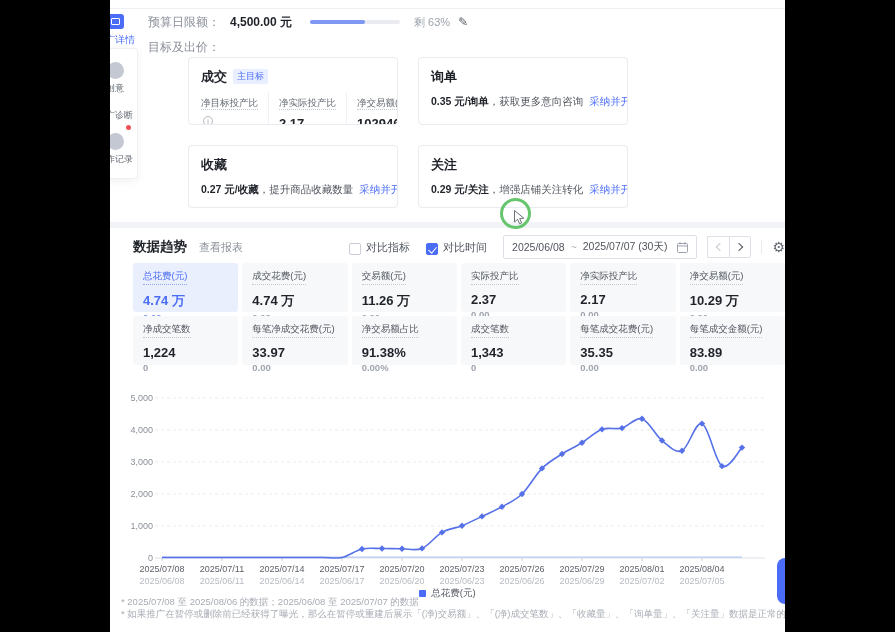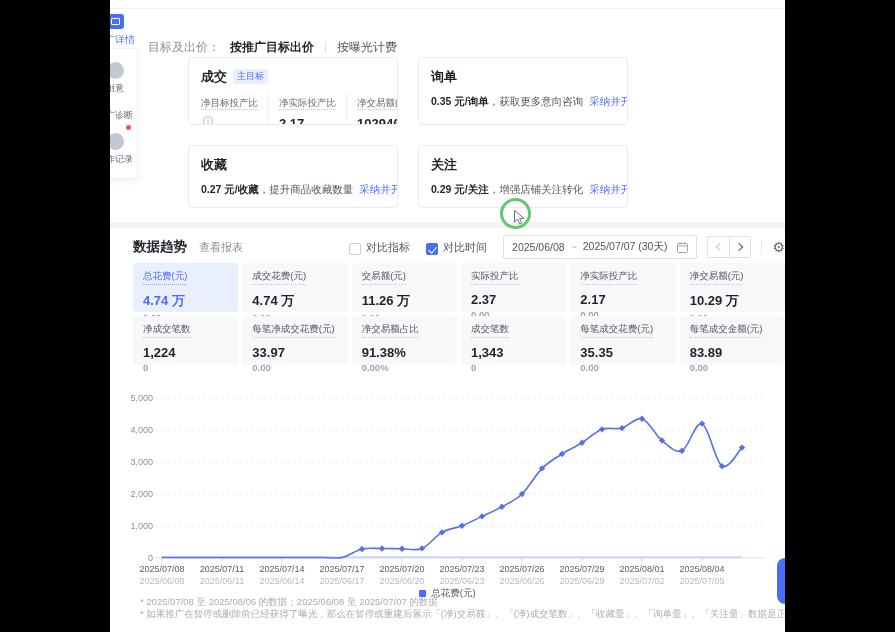--- a/index.html
+++ b/index.html
@@ -86,21 +86,21 @@
   .mcell .mv { font-size:13px; font-weight:bold; color:#1f2329; margin-top:3px; }
   .mcell .ms { font-size:9.5px; color:#9da3ad; margin-top:2px;font-weight:bold; }
   .mcell.sel { background:#e9effd; }
   .mcell.sel .ml, .mcell.sel .mv { color:#4a6cf7; border-color:#8fa7f5; }
   .mcell.sel .ms { color:#7a95f0; }
 
   
   #chart { position:absolute; top:388px; left:10px; }
   .legend { position:absolute; top:587px; left:0; right:0; text-align:center; font-size:9.5px; color:#51565e; }
   .legend .sq { display:inline-block; width:7px; height:7px; background:#4a6cf7; border-radius:1px; margin-right:5px; vertical-align:-0.5px; }
-  .fnote { position:absolute; left:30px; font-size:9.5px; color:#a8adb5; white-space:nowrap; }
+  .fnote { position:absolute; left:11px; font-size:9.5px; color:#a8adb5; white-space:nowrap; }
   .fnote.l1 { top:596px; }
   .fnote.l2 { top:608px; }
   .float-btn { position:absolute; right:-4px; top:558px; width:12px; height:46px; background:#4a6cf7; border-radius:8px 0 0 8px; cursor:pointer; }
 </style>
 </head>
 <body>
 
 <div id="content">
   <div class="hairline-top"></div>
 
@@ -115,28 +115,32 @@
         <span class="cir"></span>
         <div class="lb">创意</div>
       </div>
       <div class="side-item"><span class="sq"></span><div class="lb">推广诊断</div><span class="dot"></span></div>
       <div class="side-item">
         <span class="cir"></span>
         <div class="lb">操作记录</div>
       </div>
     </div>
 
+  <div class="row-budget">
+    <span class="lab-gray">预算日限额：</span>
+    <span class="val">4,500.00 元</span>
+    <span class="slider">
+        <span class="fill" id="budget-fill" style="width: 61%;"></span>
+      </span>
+    <span class="remain">剩 63%</span>
+    <span class="pencil">✎</span>
+  </div>
 
   <div class="row-bid">
     <span class="lab-gray">目标及出价：</span>
-    <span class="bid-tabs">
-      <span class="bid-tab active">按推广目标出价</span>
-      <span class="bid-sep"></span>
-      <span class="bid-tab">按曝光计费</span>
-    </span>
   </div>
 
   <div class="goal-grid" id="goal-grid">
     <div class="card">
       <span class="card-title">成交</span><span class="badge">主目标</span>
       <div class="stats" id="primary-stats">
           <div class="stat">
             <div><span class="stat-label">净目标投产比</span><span class="info-i">i</span></div>
           </div>
           <div class="stat">

